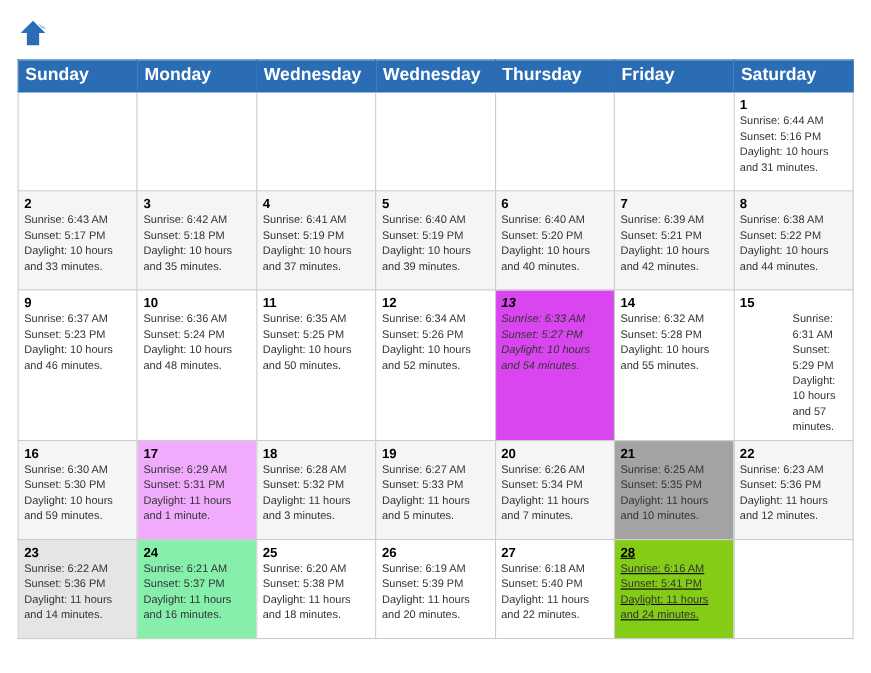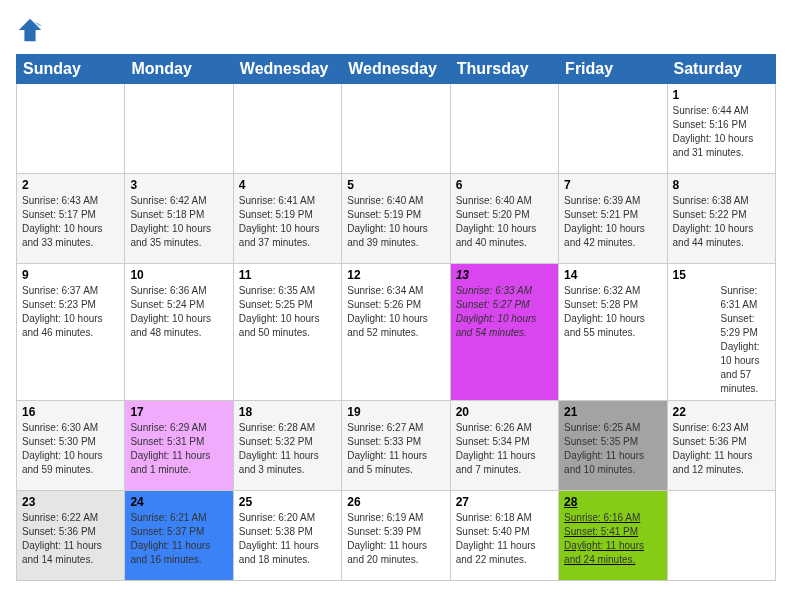--- a/index.html
+++ b/index.html
@@ -268,21 +268,21 @@
 Daylight: 11 hours and 12 minutes.</div>
         </td>
       </tr>
       <tr>
         <td style="background-color: #e5e5e5;">
           <span class="day-num">23</span>
           <div class="day-info" style="white-space: pre-line;">Sunrise: 6:22 AM
 Sunset: 5:36 PM
 Daylight: 11 hours and 14 minutes.</div>
         </td>
-        <td style="background-color: #3b82f6; margin-left: 32px;">
+        <td style="background-color: #86efac; margin-left: 32px;">
           <span class="day-num">24</span>
           <div class="day-info" style="white-space: pre-line;">Sunrise: 6:21 AM
 Sunset: 5:37 PM
 Daylight: 11 hours and 16 minutes.</div>
         </td>
         <td style="background-color: rgb(255, 255, 255);">
           <span class="day-num">25</span>
           <div class="day-info" style="white-space: pre-line;">Sunrise: 6:20 AM
 Sunset: 5:38 PM
 Daylight: 11 hours and 18 minutes.</div>

